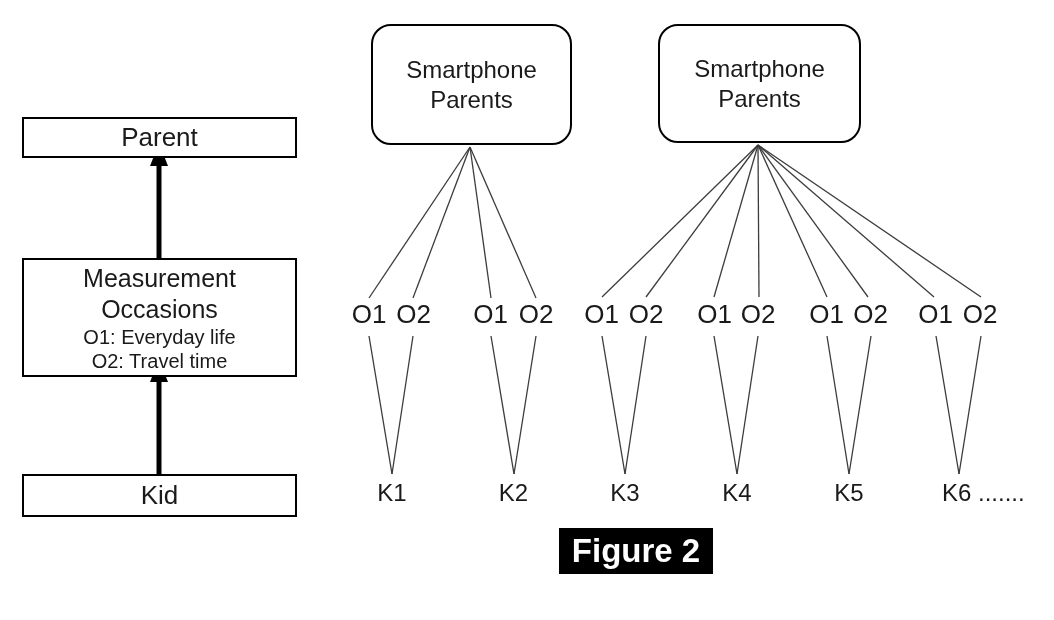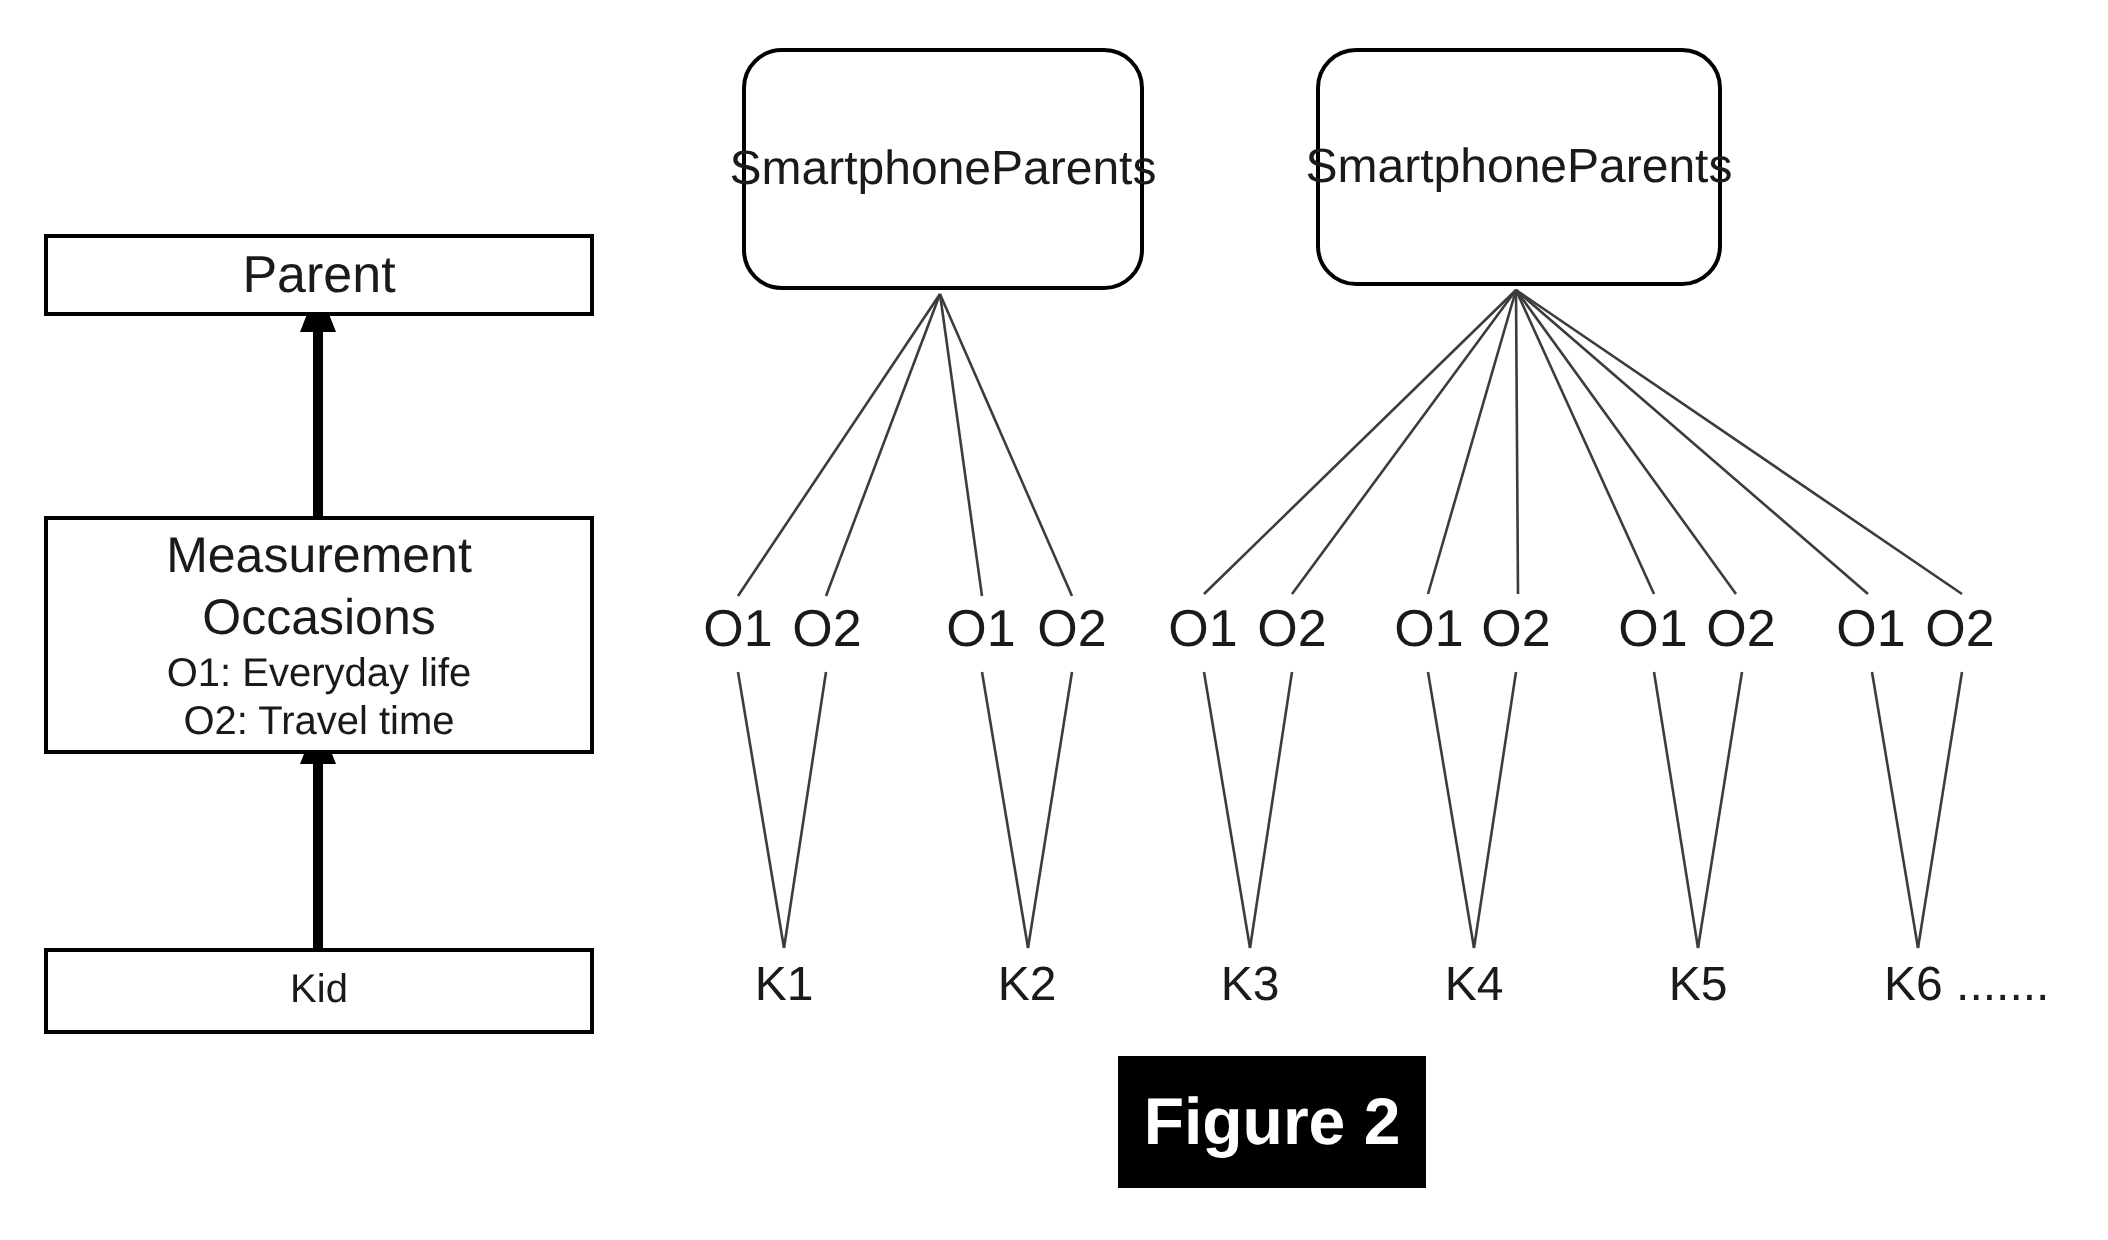--- a/index.html
+++ b/index.html
@@ -25,36 +25,36 @@
     position: absolute;
     box-sizing: border-box;
     border: 2px solid #000000;
     background: #ffffff;
     display: flex;
     align-items: center;
     justify-content: center;
     text-align: center;
   }
   .parent-box  { left: 22px;  top: 101px; width: 275px; height: 41px;  font-size: 26px; margin-top: 16px; }
-  .kid-box     { left: 22px;  top: 474px; width: 275px; height: 43px;  font-size: 20px; }
+  .kid-box     { left: 22px;  top: 474px; width: 275px; height: 43px;  font-size: 26px; }
   .measurement-box {
     left: 22px; top: 258px; width: 275px; height: 119px;
     flex-direction: column; justify-content: center;
   }
   .measurement-title { font-size: 25px; line-height: 31px; }
   .measurement-sub   { font-size: 20px; line-height: 24px; }
 
   .group-box {
     position: absolute;
     box-sizing: border-box;
     border: 2px solid #000000;
     border-radius: 20px;
     background: #ffffff;
     display: flex;
-    flex-direction: row;
+    flex-direction: column;
     align-items: center;
     justify-content: center;
     text-align: center;
     font-size: 24px;
     line-height: 30px;
   }
   .group-box-1 { left: 371px; top: 24px; width: 201px; height: 121px; }
   .group-box-2 { left: 658px; top: 24px; width: 203px; height: 119px; }
   .bold { font-weight: bold; }
 
@@ -70,21 +70,21 @@
     top: 479px;
     transform: translateX(-50%);
     font-size: 24px;
     white-space: nowrap;
   }
   .klabel-k6 { transform: none; left: 942px; }
 
   .figure-caption {
     position: absolute;
     left: 559px; top: 528px;
-    width: 154px; height: 66px;
+    width: 154px; height: 46px;
     background: #000000;
     color: #ffffff;
     font-size: 33px;
     font-weight: bold;
     display: flex;
     align-items: center;
     justify-content: center;
   }
 </style>
 </head>

